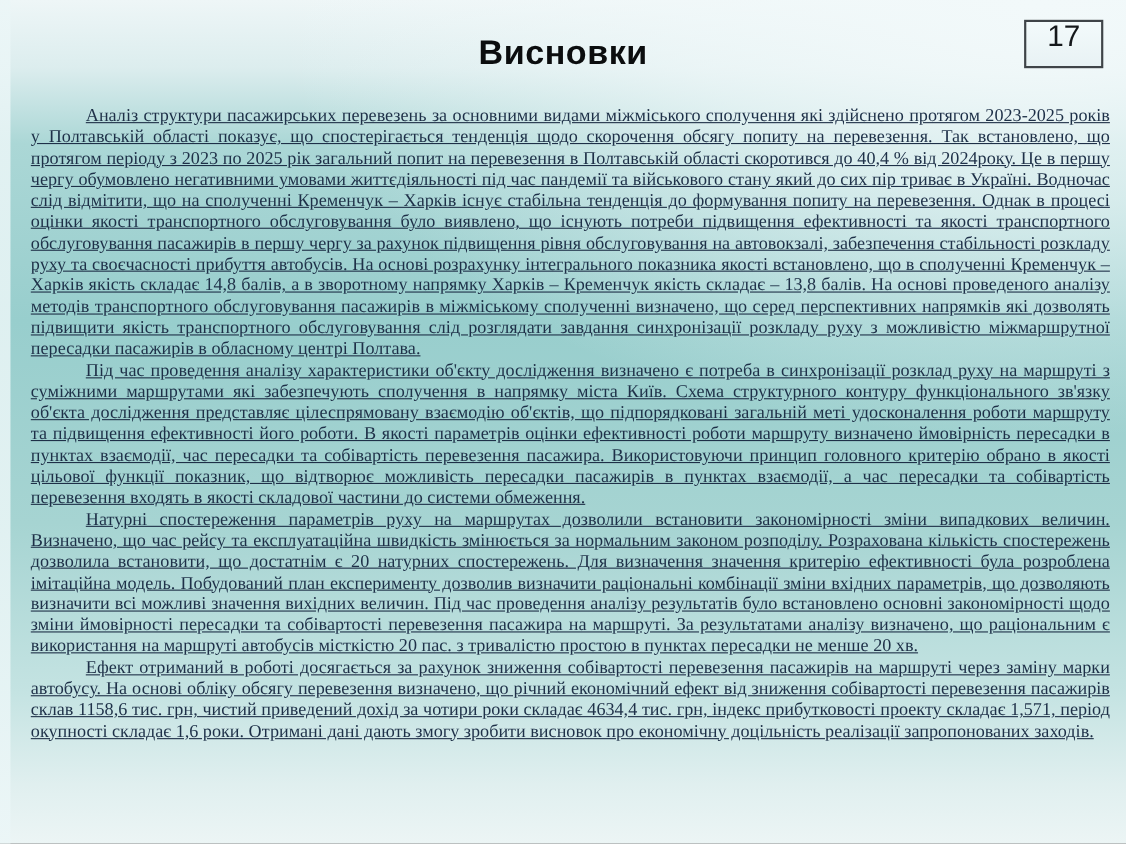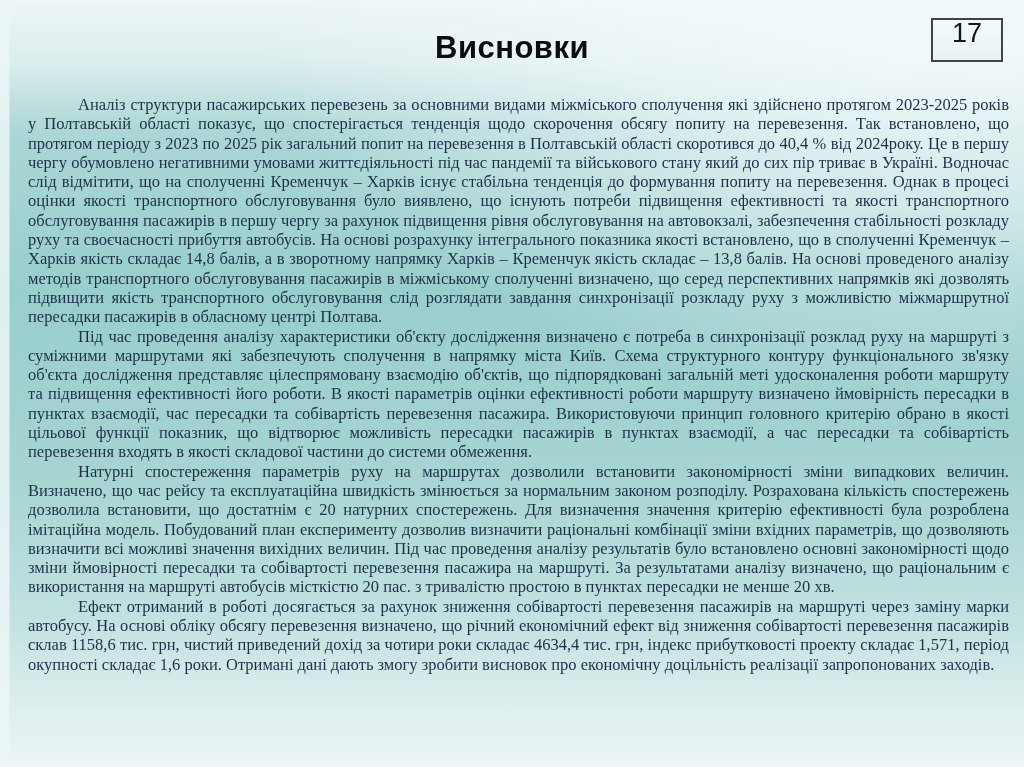--- a/index.html
+++ b/index.html
@@ -56,20 +56,21 @@
     width: 981px;
     color: #1e3048;
     font-size: 16.5px;
     line-height: 19.3px;
     text-align: justify;
   }
   .content p {
     margin: 0;
     padding: 0;
     text-indent: 50px;
+    text-decoration: underline;
   }
 </style>
 </head>
 <body>
 
 <div class="slide">
 
   <div class="page-number-box">
     <span>17</span>
   </div>

